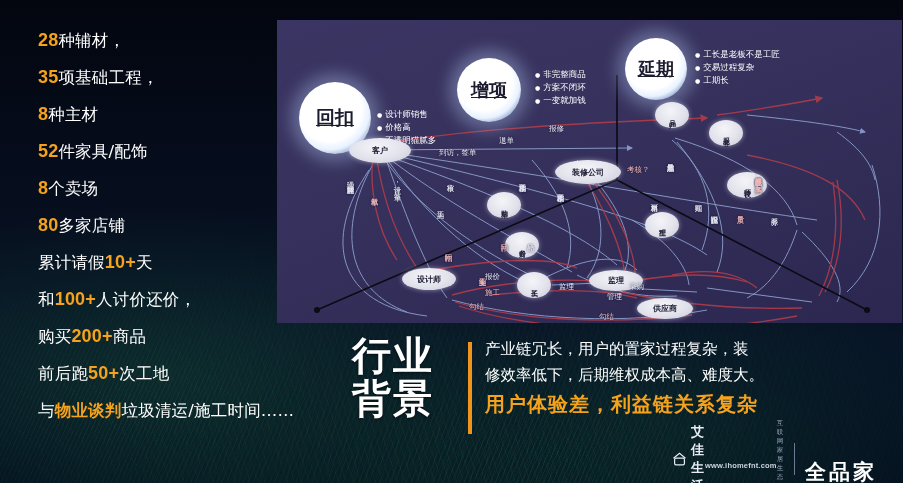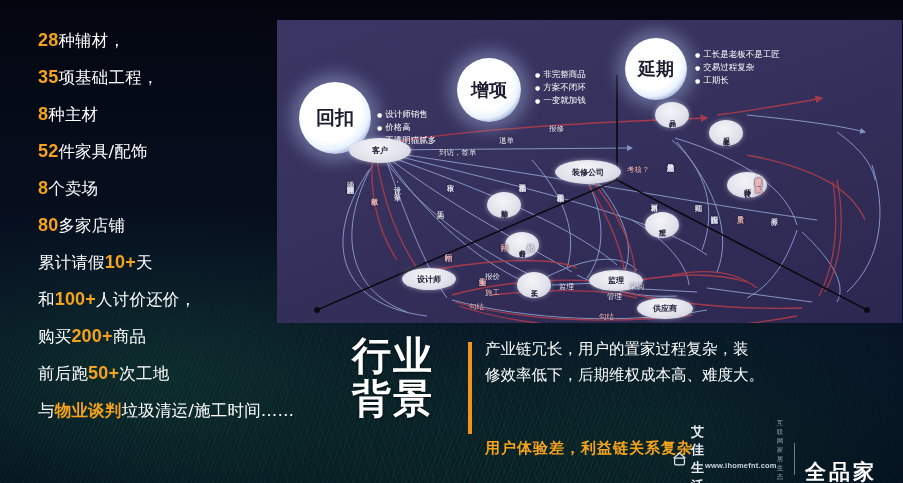--- a/index.html
+++ b/index.html
@@ -61,20 +61,21 @@
   }
   #diagram svg{position:absolute;left:0;top:0;}
 
   .bub{
     position:absolute;border-radius:50%;
     background:radial-gradient(circle at 42% 38%, #ffffff 0%, #ffffff 52%, #e8f2ff 66%, rgba(186,214,255,.65) 80%, rgba(140,175,235,.12) 100%);
     display:flex;align-items:center;justify-content:center;
     color:#1c1c30;font-weight:bold;
     font-family:"DejaVu Sans","Liberation Sans",sans-serif;
     box-shadow:0 0 16px 8px rgba(190,215,255,.35);
+    text-decoration:underline;
   }
   .bullets{position:absolute;color:#ffffff;font-size:8.5px;line-height:13px;
     font-family:"DejaVu Sans","Liberation Sans",sans-serif;white-space:nowrap;}
   .bullets div:before{content:"\25CF";font-size:6px;margin-right:3px;vertical-align:middle;}
 
   .node{
     position:absolute;
     background:radial-gradient(ellipse at 45% 35%, #f4f4f8 0%, #e2e2ec 55%, #c8c8d8 100%);
     border-radius:50%;
     color:#22223a;font-size:8px;font-weight:bold;
@@ -99,22 +100,22 @@
     font-family:"DejaVu Sans","Liberation Sans",sans-serif;
     text-shadow:0 1px 3px rgba(0,0,0,.6);
   }
   #divider{position:absolute;left:116px;top:10px;width:4px;height:92px;background:#f0941c;}
   #captxt{position:absolute;left:133px;top:4px;width:410px;}
   .capline{
     color:#ffffff;font-size:15.5px;line-height:26px;white-space:nowrap;
     font-family:"DejaVu Sans","Liberation Sans",sans-serif;
   }
   .caphl{
-    color:#f5a21c;font-size:15px;font-weight:bold;line-height:32px;white-space:nowrap;
-    font-family:"DejaVu Sans","Liberation Sans",sans-serif;letter-spacing:1px;margin-top:44px;
+    color:#f5a21c;font-size:20px;font-weight:bold;line-height:32px;white-space:nowrap;
+    font-family:"DejaVu Sans","Liberation Sans",sans-serif;letter-spacing:1px;
   }
 
   
   #logos{position:absolute;left:672px;top:436px;width:228px;height:45px;display:flex;align-items:center;}
   #logo1{width:112px;display:flex;flex-direction:row;align-items:center;justify-content:space-between;}
   .l1row{display:flex;align-items:center;gap:4px;}
   .homeicon{width:15px;height:14px;position:relative;}
   .l1name{color:#e8ecf5;font-size:13px;font-weight:bold;letter-spacing:1px;
     font-family:"DejaVu Sans","Liberation Sans",sans-serif;}
   .l1url{color:#cdd4e2;font-size:7.5px;font-weight:bold;margin-top:13px;letter-spacing:.2px;

